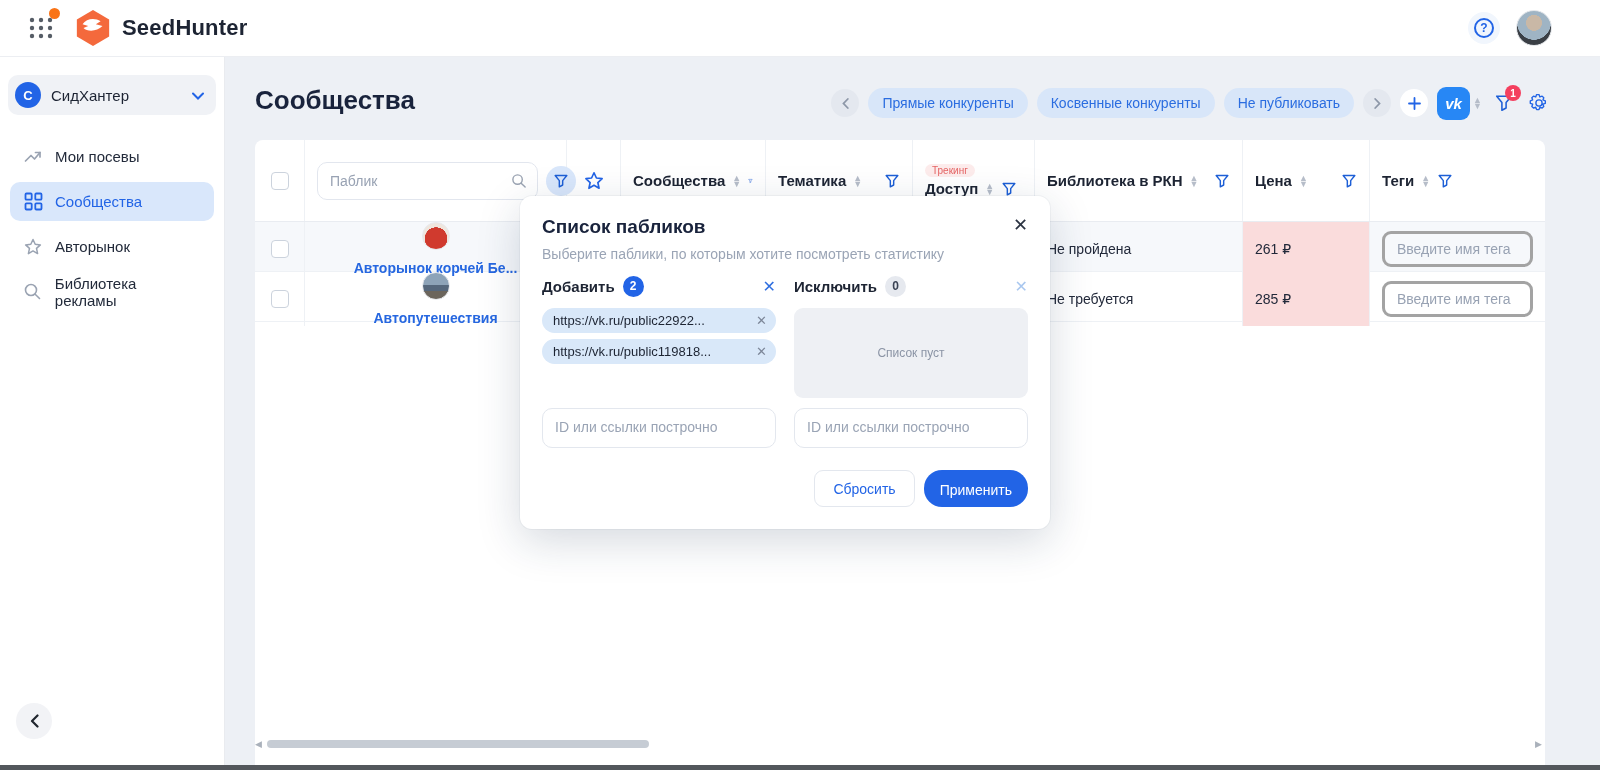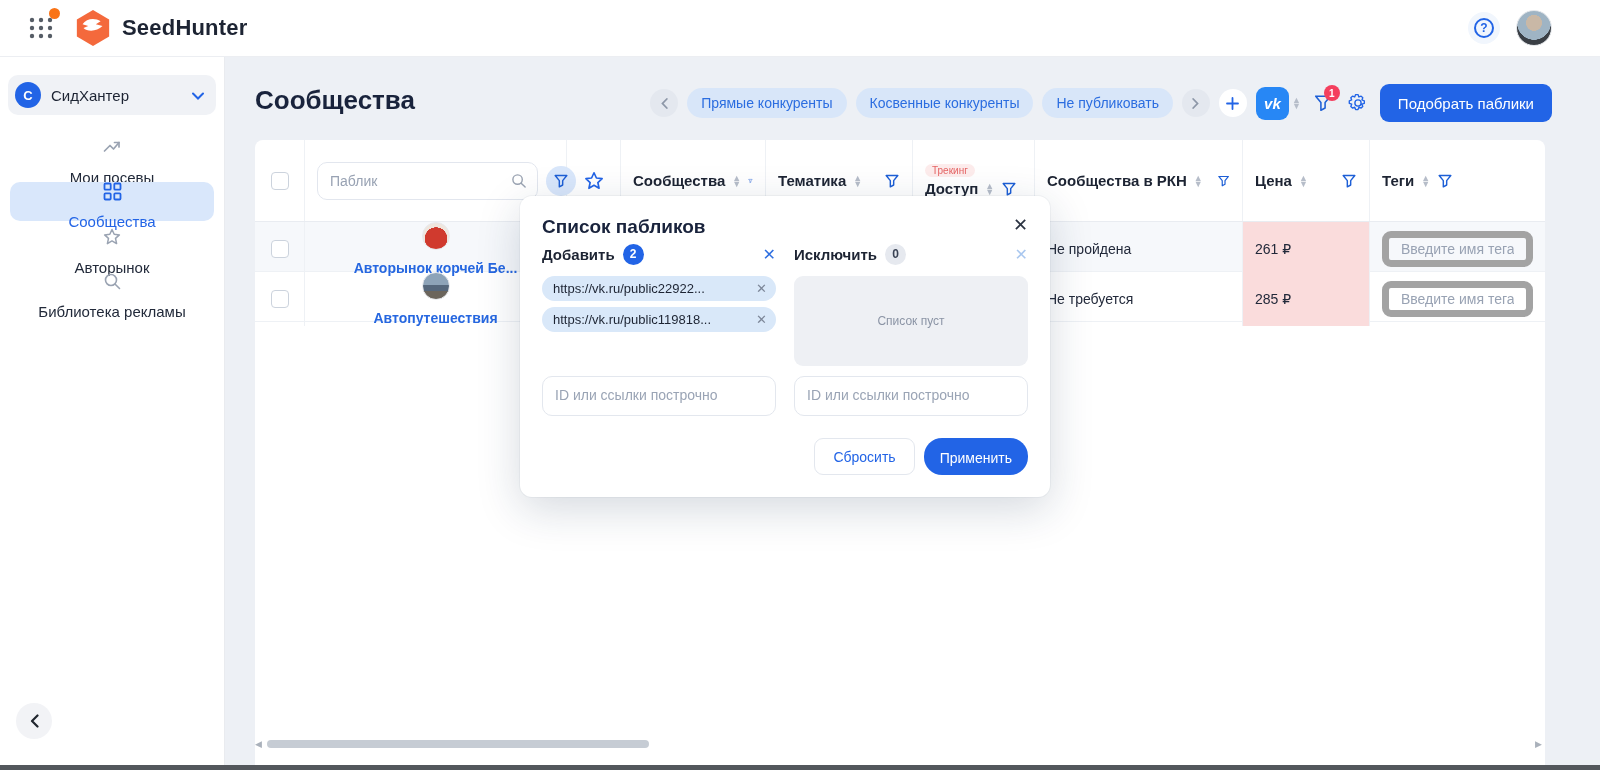--- a/index.html
+++ b/index.html
@@ -20,21 +20,21 @@
   .user-avatar { width:36px; height:36px; border-radius:50%; cursor:pointer;
     background:radial-gradient(circle at 50% 35%, #c9b8a6 0 28%, #9fb4c4 29% 60%, #3a3f45 61%); border:1px solid #e3e6ea; }
 
   
   .sidebar { position:absolute; left:0; top:57px; width:225px; height:708px; background:#fff; border-right:1px solid #e9ebef; z-index:4; }
   .profile-pill { margin:18px 8px 0 8px; height:40px; border-radius:10px; background:#f0f2f6; display:flex; align-items:center; padding:0 12px 0 7px; cursor:pointer; }
   .profile-avatar { width:26px; height:26px; border-radius:50%; background:#2264e6; color:#fff; font-size:13px; font-weight:700; display:flex; align-items:center; justify-content:center; }
   .profile-name { font-size:15px; margin-left:10px; color:#1d2433; }
   .profile-chevron { margin-left:auto; color:#2264e6; }
   .nav { margin-top:22px; display:flex; flex-direction:column; gap:6px; padding:0 10px; }
-  .nav-item { height:39px; border-radius:10px; display:flex; align-items:center; gap:12px; padding:0 13px; font-size:15px; color:#222a3a; cursor:pointer;flex-direction:column; }
+  .nav-item { height:39px; border-radius:10px; display:flex; align-items:center; gap:12px; padding:0 13px; font-size:15px; color:#222a3a; cursor:pointer; }
   .nav-item .ni-icon { width:20px; height:20px; display:flex; align-items:center; justify-content:center; }
   .nav-item.active { background:#d9e7fb; color:#2264e6; font-weight:500; }
   .collapse-btn { position:absolute; left:16px; bottom:26px; width:36px; height:36px; border-radius:50%; background:#f2f3f6; display:flex; align-items:center; justify-content:center; font-size:16px; color:#20262e; cursor:pointer; }
 
   
   .main { position:absolute; left:225px; top:57px; width:1375px; height:708px; background:#edf0f5; }
   .page-title { position:absolute; left:30px; top:28px; font-size:26px; font-weight:700; color:#19233c; }
   .controls { position:absolute; top:27px; right:48px; height:38px; display:flex; align-items:center; gap:9px; }
   .circ-btn { width:28px; height:28px; border-radius:50%; background:#e4e8ef; color:#8d97a8; display:flex; align-items:center; justify-content:center; font-size:14px; cursor:pointer; }
   .circ-btn.white { background:#fff; color:#2264e6; font-size:17px; }
@@ -65,37 +65,37 @@
   .track-pill { background:#fdecec; color:#e56565; font-size:10px; border-radius:8px; padding:1px 7px; }
   .trow { height:50px; border-bottom:1px solid #eef1f5; }
   .trow.alt { background:#f6f8fb; }
   .pub-cell { gap:10px;flex-direction:column; }
   .row-avatar { width:28px; height:28px; border-radius:50%; flex:none; border:1px solid #e7e9ed; }
   .row-avatar.car { background:radial-gradient(circle at 50% 60%, #d03a2e 0 55%, #efe6de 56%); }
   .row-avatar.trip { background:linear-gradient(180deg,#8da3b8 0 45%, #55677c 46% 70%, #6b655c 71%); }
   .pub-link { font-size:14px; font-weight:700; color:#2667e0; white-space:nowrap; overflow:hidden; text-overflow:ellipsis; cursor:pointer; }
   .cell-text { font-size:14px; color:#22293a; white-space:nowrap; }
   .td.price { background:#fadcdc; }
-  .tag-input { width:100%; height:36px; border:7px solid #a3a3a3; border-radius:9px; background:transparent; font-size:14px; color:#1d2433; padding:0 12px; outline:none; font-family:inherit; }
+  .tag-input { width:100%; height:36px; border:3px solid #a3a3a3; border-radius:9px; background:transparent; font-size:14px; color:#1d2433; padding:0 12px; outline:none; font-family:inherit; }
   .tag-input::placeholder { color:#98a2b3; }
 
   
   .hscroll { position:absolute; left:30px; top:681px; width:1290px; height:12px; display:flex; align-items:center; }
   .hs-arrow { color:#aab1bb; font-size:9px; width:10px; flex:none; cursor:pointer; }
   .hs-thumb { position:absolute; left:12px; width:382px; height:8px; border-radius:4px; background:#c6ccd4; cursor:grab; }
   .hs-arrow.right { position:absolute; right:0; }
 
   
   .modal { position:absolute; left:520px; top:196px; width:530px; background:#fff; border-radius:12px;
     box-shadow:0 12px 44px rgba(23,43,77,.18), 0 0 0 1px rgba(23,43,77,.04); z-index:20; padding:20px 22px 22px 22px; }
   .modal-title-row { display:flex; align-items:flex-start; }
   .modal-title { font-size:19px; font-weight:700; color:#19233c; }
   .modal-close { margin-left:auto; font-size:18px; color:#2b3342; cursor:pointer; line-height:1; }
   .modal-sub { margin-top:8px; font-size:14px; color:#9aa4b5; }
-  .modal-cols { display:flex; gap:18px; margin-top:4px; }
+  .modal-cols { display:flex; gap:18px; margin-top:12px; }
   .mcol { width:234px; display:flex; flex-direction:column; }
   .mcol-head { display:flex; align-items:center; gap:8px; height:24px; }
   .mcol-label { font-size:15px; font-weight:700; color:#1d2433; }
   .count-badge { width:21px; height:21px; border-radius:50%; display:flex; align-items:center; justify-content:center; font-size:12px; font-weight:700; }
   .count-badge.blue { background:#2264e6; color:#fff; }
   .count-badge.gray { background:#e6e9ef; color:#3a4354; }
   .mcol-clear { margin-left:auto; font-size:16px; cursor:pointer; }
   .mcol-clear.blue { color:#2f6fe0; }
   .mcol-clear.pale { color:#a9c7ef; }
   .list-zone { height:90px; margin-top:10px; display:flex; flex-direction:column; gap:6px; }
@@ -235,21 +235,20 @@
       <svg width="20" height="20" viewBox="0 0 22 22">
           <path d="M3 3.5 H19 L13.3 10.5 V16.5 L8.7 19 V10.5 Z" stroke="#1d5fd6" stroke-width="1.7" fill="none" stroke-linejoin="round"></path>
         </svg>
       <span class="badge-red">1</span>
     </div>
     <div class="gear-btn">
       <svg width="22" height="22" viewBox="0 0 24 24">
           <path d="M12 8.6 a3.4 3.4 0 1 0 0 6.8 a3.4 3.4 0 0 0 0-6.8 M12 2.8 l1 2.6 2.4-.9 1.8 1.8-.9 2.4 2.6 1 v2.6 l-2.6 1 .9 2.4-1.8 1.8-2.4-.9-1 2.6 h-2.6 l-1-2.6-2.4 .9-1.8-1.8 .9-2.4-2.6-1 v-2.6 l2.6-1-.9-2.4 1.8-1.8 2.4 .9 1-2.6 Z" stroke="#2264e6" stroke-width="1.5" fill="none" stroke-linejoin="round"></path>
         </svg>
     </div>
-    <button class="primary-btn">Подобрать паблики</button>
   </div>
 
   <div class="table-card">
     <div class="thead">
       <div class="th">
           <span class="cb"></span>
         </div>
       <div class="th">
         <div class="search-box">
           <input placeholder="Паблик" style="">
@@ -295,21 +294,21 @@
         <div class="th-inner">
           <span class="th-label">Доступ</span>
           <span class="sorter">▲<span>▼</span></span>
           <svg width="16" height="16" viewBox="0 0 22 22">
               <path d="M3 3.5 H19 L13.3 10.5 V16.5 L8.7 19 V10.5 Z" stroke="#1d5fd6" stroke-width="2" fill="none" stroke-linejoin="round"></path>
             </svg>
         </div>
       </div>
       <div class="th">
         <div class="th-inner">
-          <span class="th-label">Сообщества в РКН</span>
+          <span class="th-label">Библиотека в РКН</span>
           <span class="sorter">▲<span>▼</span></span>
           <span style="flex:1"></span>
           <svg width="16" height="16" viewBox="0 0 22 22">
               <path d="M3 3.5 H19 L13.3 10.5 V16.5 L8.7 19 V10.5 Z" stroke="#1d5fd6" stroke-width="2" fill="none" stroke-linejoin="round"></path>
             </svg>
         </div>
       </div>
       <div class="th">
         <div class="th-inner">
           <span class="th-label">Цена</span>
@@ -383,20 +382,21 @@
     <span class="hs-thumb"></span>
     <span class="hs-arrow right">▶</span>
   </div>
 </div>
 
 <div class="modal">
   <div class="modal-title-row">
     <div class="modal-title">Список пабликов</div>
     <div class="modal-close">✕</div>
   </div>
+  <div class="modal-sub">Выберите паблики, по которым хотите посмотреть статистику</div>
 
   <div class="modal-cols">
 
     <div class="mcol">
       <div class="mcol-head">
         <span class="mcol-label">Добавить</span>
         <span class="count-badge blue">2</span>
         <span class="mcol-clear blue">✕</span>
       </div>
       <div class="list-zone">

